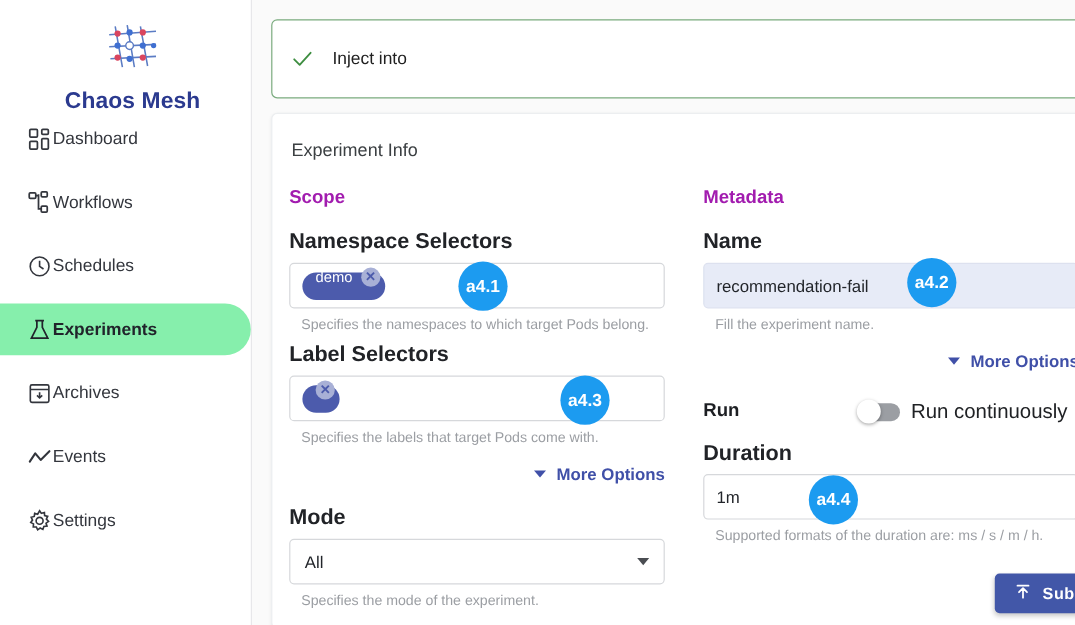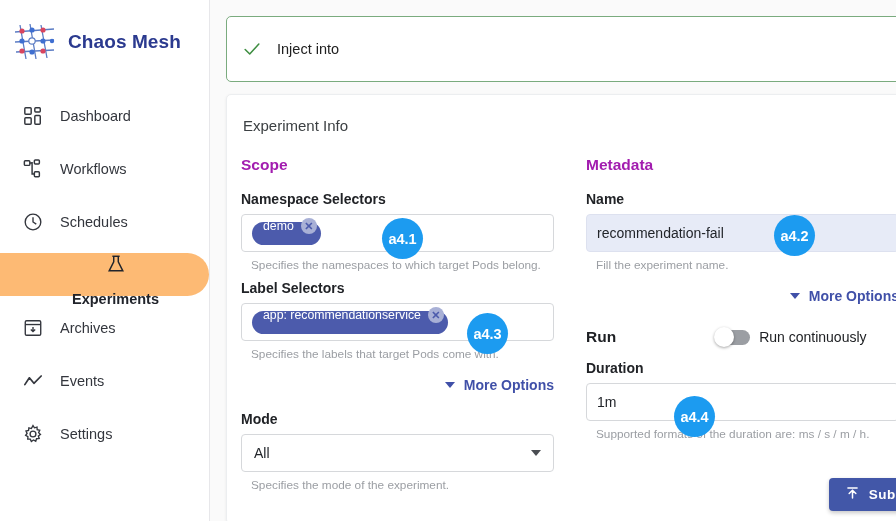--- a/index.html
+++ b/index.html
@@ -16,41 +16,42 @@
     width: 210px; height: 521px;
     background: #ffffff;
     border-right: 1px solid #e7e7ea;
     flex: 0 0 210px;
     position: relative;
   }
   .brand {
     display: flex; align-items: center;
     gap: 10px; padding: 18px 0 0 12px;
     height: 66px;
+    flex-direction: column;
   }
   .brand-logo { width: 46px; height: 42px; flex: 0 0 46px; }
   .brand-name {
     font-size: 19px; font-weight: bold;
     color: #2b3a8f; letter-spacing: .1px;
   }
   .nav { margin-top: 28px; }
   .nav-item {
     display: flex; align-items: center;
-    height: 43px; gap: 16px;
+    height: 43px; 
     padding-left: 22px; margin-bottom: 10px;
     color: #33363d; cursor: pointer;
     border-radius: 0 22px 22px 0;
   }
   .nav-item .nav-ico {
     width: 22px; height: 22px;
     display: flex; align-items: center; justify-content: center;
     color: #33363d; flex: 0 0 22px;
   }
   .nav-item .nav-label { font-size: 14.5px; color: #33363d; }
-  .nav-item.active { background: #fdba74; flex-direction: column; }
+  .nav-item.active { background: #86efac; }
   .nav-item.active .nav-label { font-weight: bold; color: #21242b; }
 
   
   .main {
     flex: 1 1 auto; height: 521px;
     background: #fafafa;
     position: relative;
     padding: 12px 0 0 16px;
   }
   .alert {
@@ -87,21 +88,21 @@
   }
   .cols { display: flex; margin-top: 22px; }
   .col { width: 340px; flex: 0 0 340px; position: relative; }
   .col.right { margin-left: 0; padding-left: 5px; }
   .section-head {
     font-size: 15.5px; font-weight: bold;
     color: #a21caf; margin-bottom: 17px;
   }
   .field { position: relative; margin-bottom: 5px; }
   .field-label {
-    font-size: 14px; font-weight: bold;
+    font-size: 18px; font-weight: bold;
     color: #212327; margin-bottom: 7px;
   }
   .input-box {
     height: 38px; border: 1px solid #d6d8db;
     border-radius: 4px; background: #ffffff;
     display: flex; align-items: center;
     padding: 0 10px; width: 313px;
   }
   .input-box.filled { background: #e7ebf7; border-color: #dde1ef; }
   .input-box .val { font-size: 14px; color: #22252a; }
@@ -163,21 +164,21 @@
   }
   .toggle {
     width: 34px; height: 15px; border-radius: 9px;
     background: #9b9ea3; position: relative; cursor: pointer;
   }
   .toggle .knob {
     position: absolute; left: -2px; top: -3px;
     width: 20px; height: 20px; border-radius: 50%;
     background: #ffffff; box-shadow: 0 1px 3px rgba(0,0,0,.35);
   }
-  .toggle-label { font-size: 14px; color: #202225; white-space: nowrap; }
+  .toggle-label { font-size: 17px; color: #202225; white-space: nowrap; }
 
   .submit-btn {
     position: absolute; right: 8px; bottom: 12px;
     background: #4257a8; color: #ffffff;
     border: none; border-radius: 4px;
     height: 33px; padding: 0 16px;
     display: flex; align-items: center; gap: 9px;
     font-size: 13.5px; font-weight: bold;
     letter-spacing: .4px; cursor: pointer;
     box-shadow: 0 2px 4px rgba(0,0,0,.22);
@@ -187,21 +188,21 @@
   
   .badge {
     position: absolute;
     width: 41px; height: 41px; border-radius: 50%;
     background: #1c9bf0; color: #ffffff;
     display: flex; align-items: center; justify-content: center;
     font-size: 14.5px; font-weight: bold;
     z-index: 30; pointer-events: none;
   }
   #badge1 { left: 382px; top: 218px; }
-  #badge2 { left: 774px; top: 215px; }
+  #badge2 { left: 756px; top: 215px; }
   #badge3 { left: 467px; top: 313px; }
   #badge4 { left: 674px; top: 396px; }
 </style>
 </head>
 <body>
 
 <div class="app">
 
   <div class="sidebar">
     <div class="brand">
@@ -336,21 +337,20 @@
                 <span class="chip-x">✕</span>
               </span>
             </div>
             <div class="helper">Specifies the namespaces to which target Pods belong.</div>
           </div>
 
           <div class="field" style="margin-top:8px;">
             <div class="field-label">Label Selectors</div>
             <div class="input-box">
               <span class="chip">
-                <span>app: recommendationservice</span>
                 <span class="chip-x">✕</span>
               </span>
             </div>
             <div class="helper">Specifies the labels that target Pods come with.</div>
           </div>
 
           <div class="more-options">
             <span class="caret"></span>
             <span>More Options</span>
           </div>

